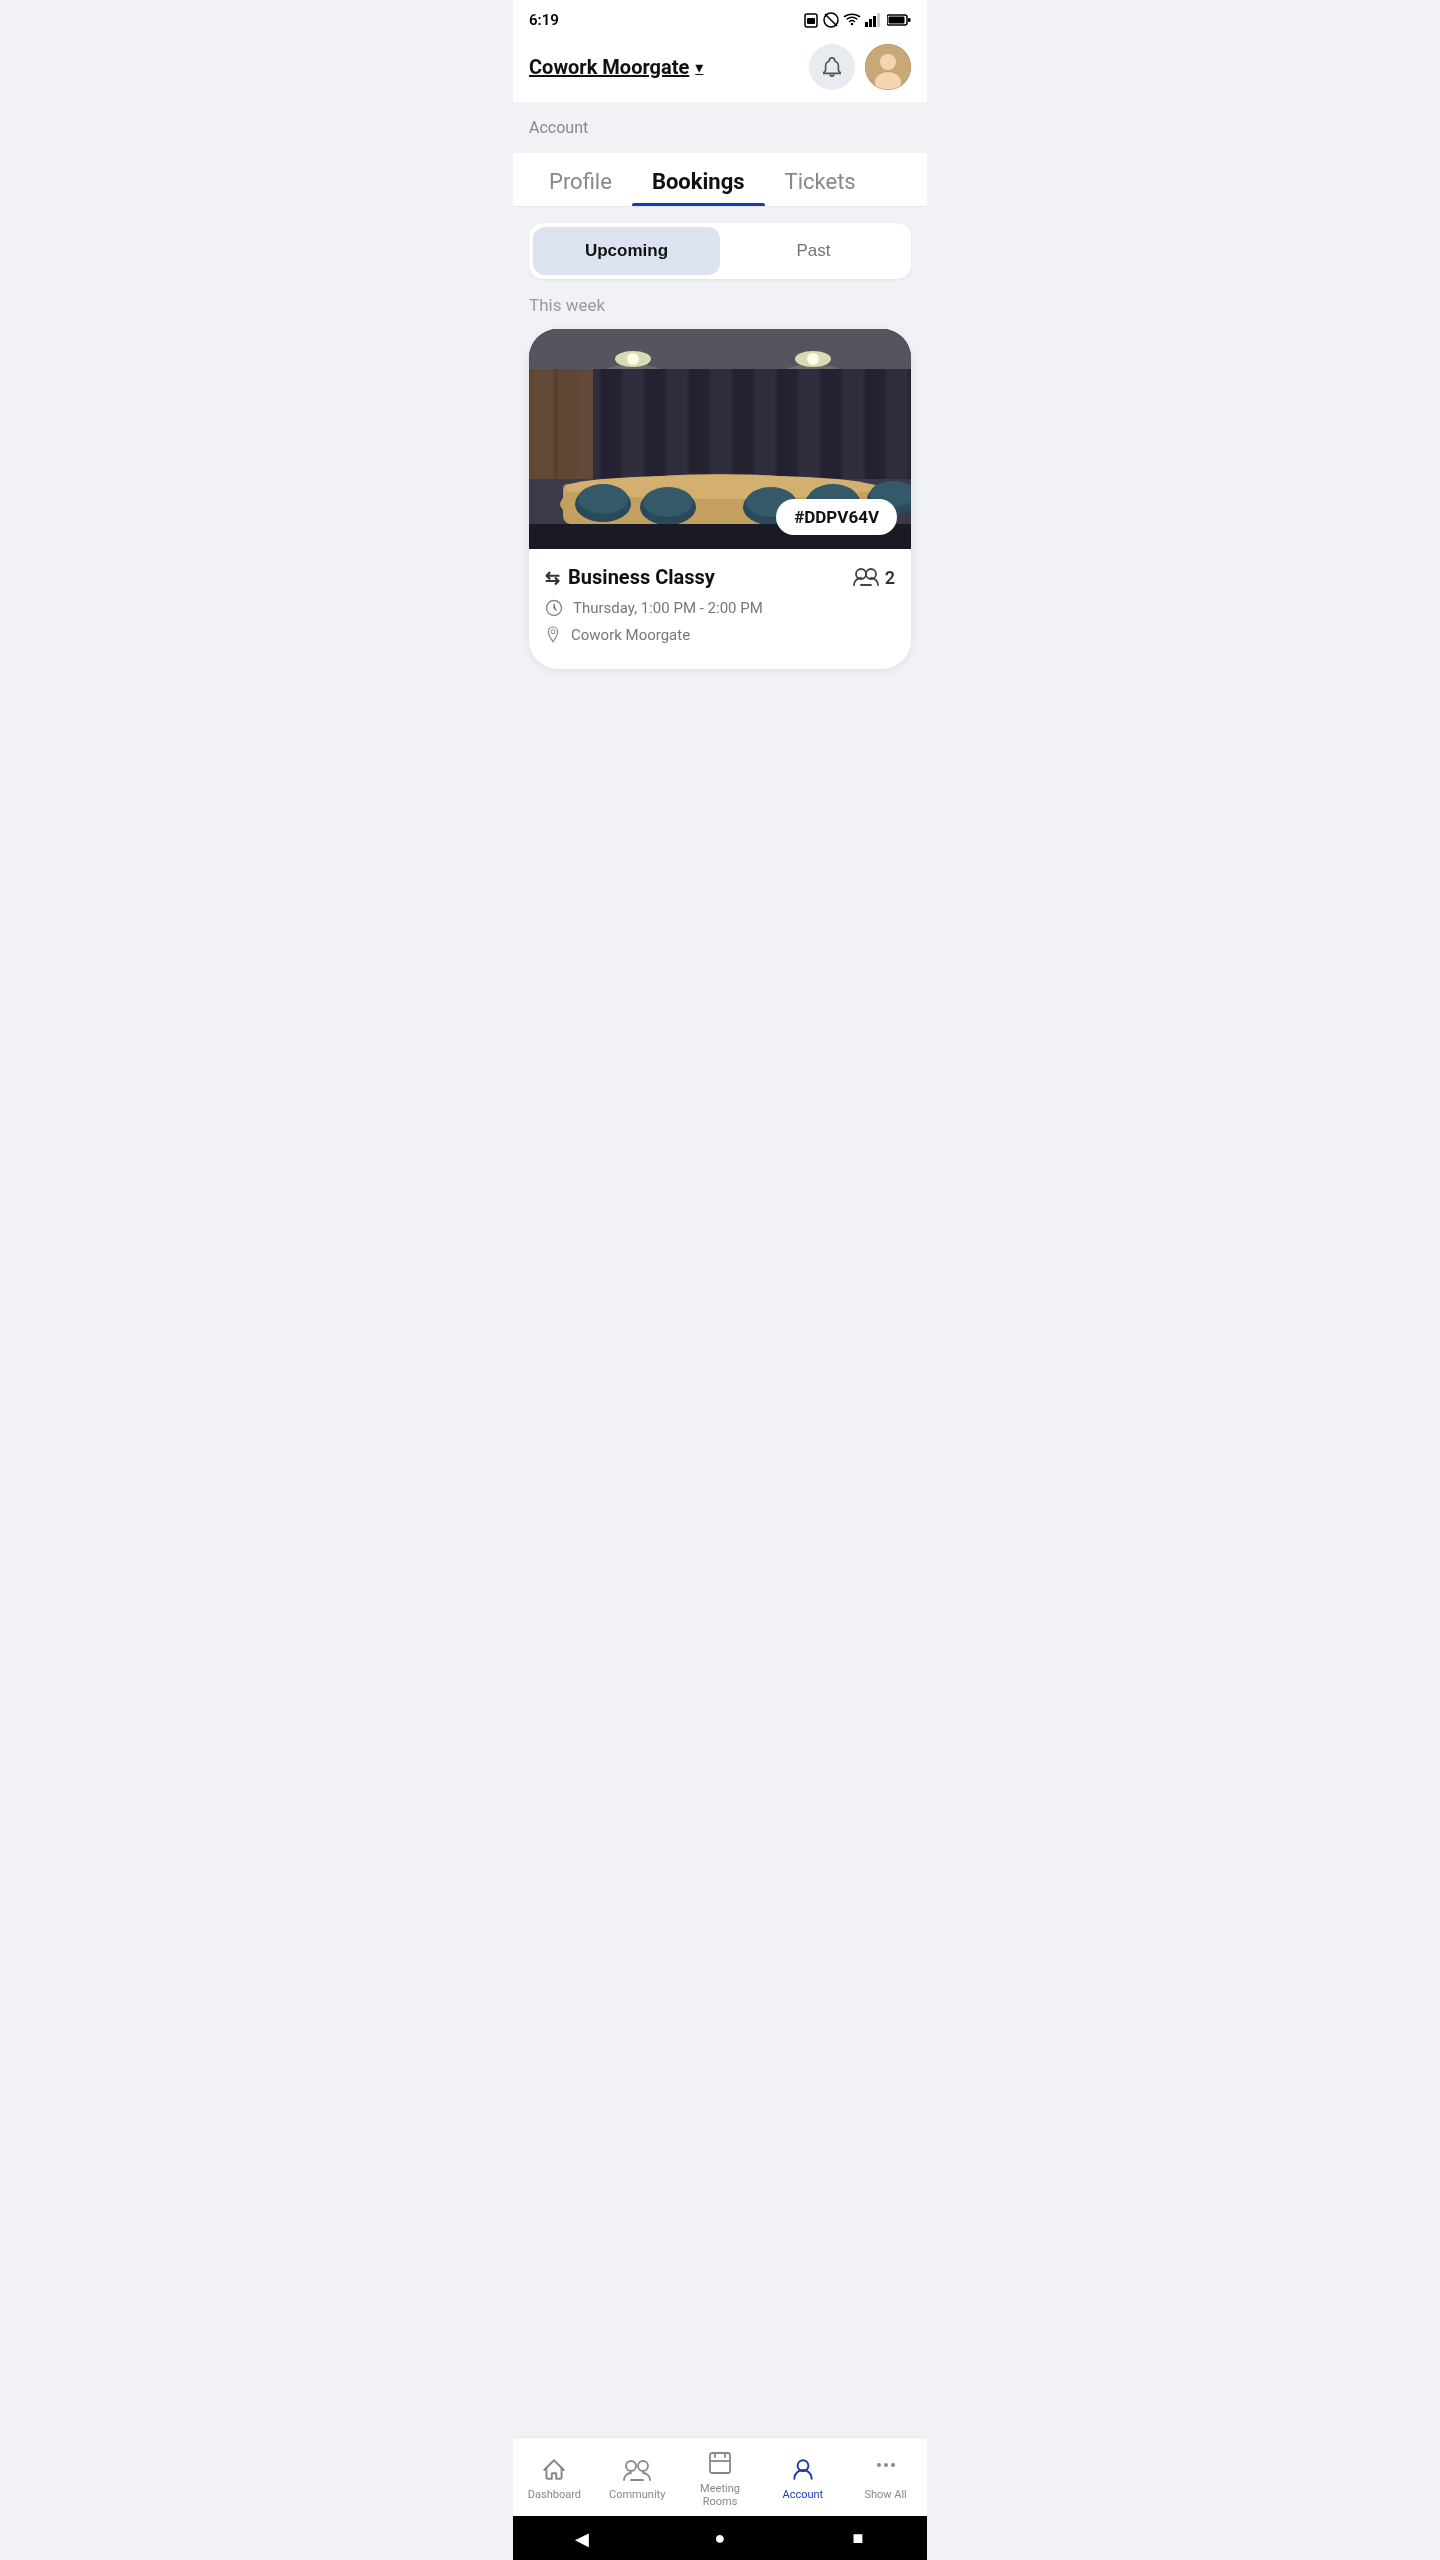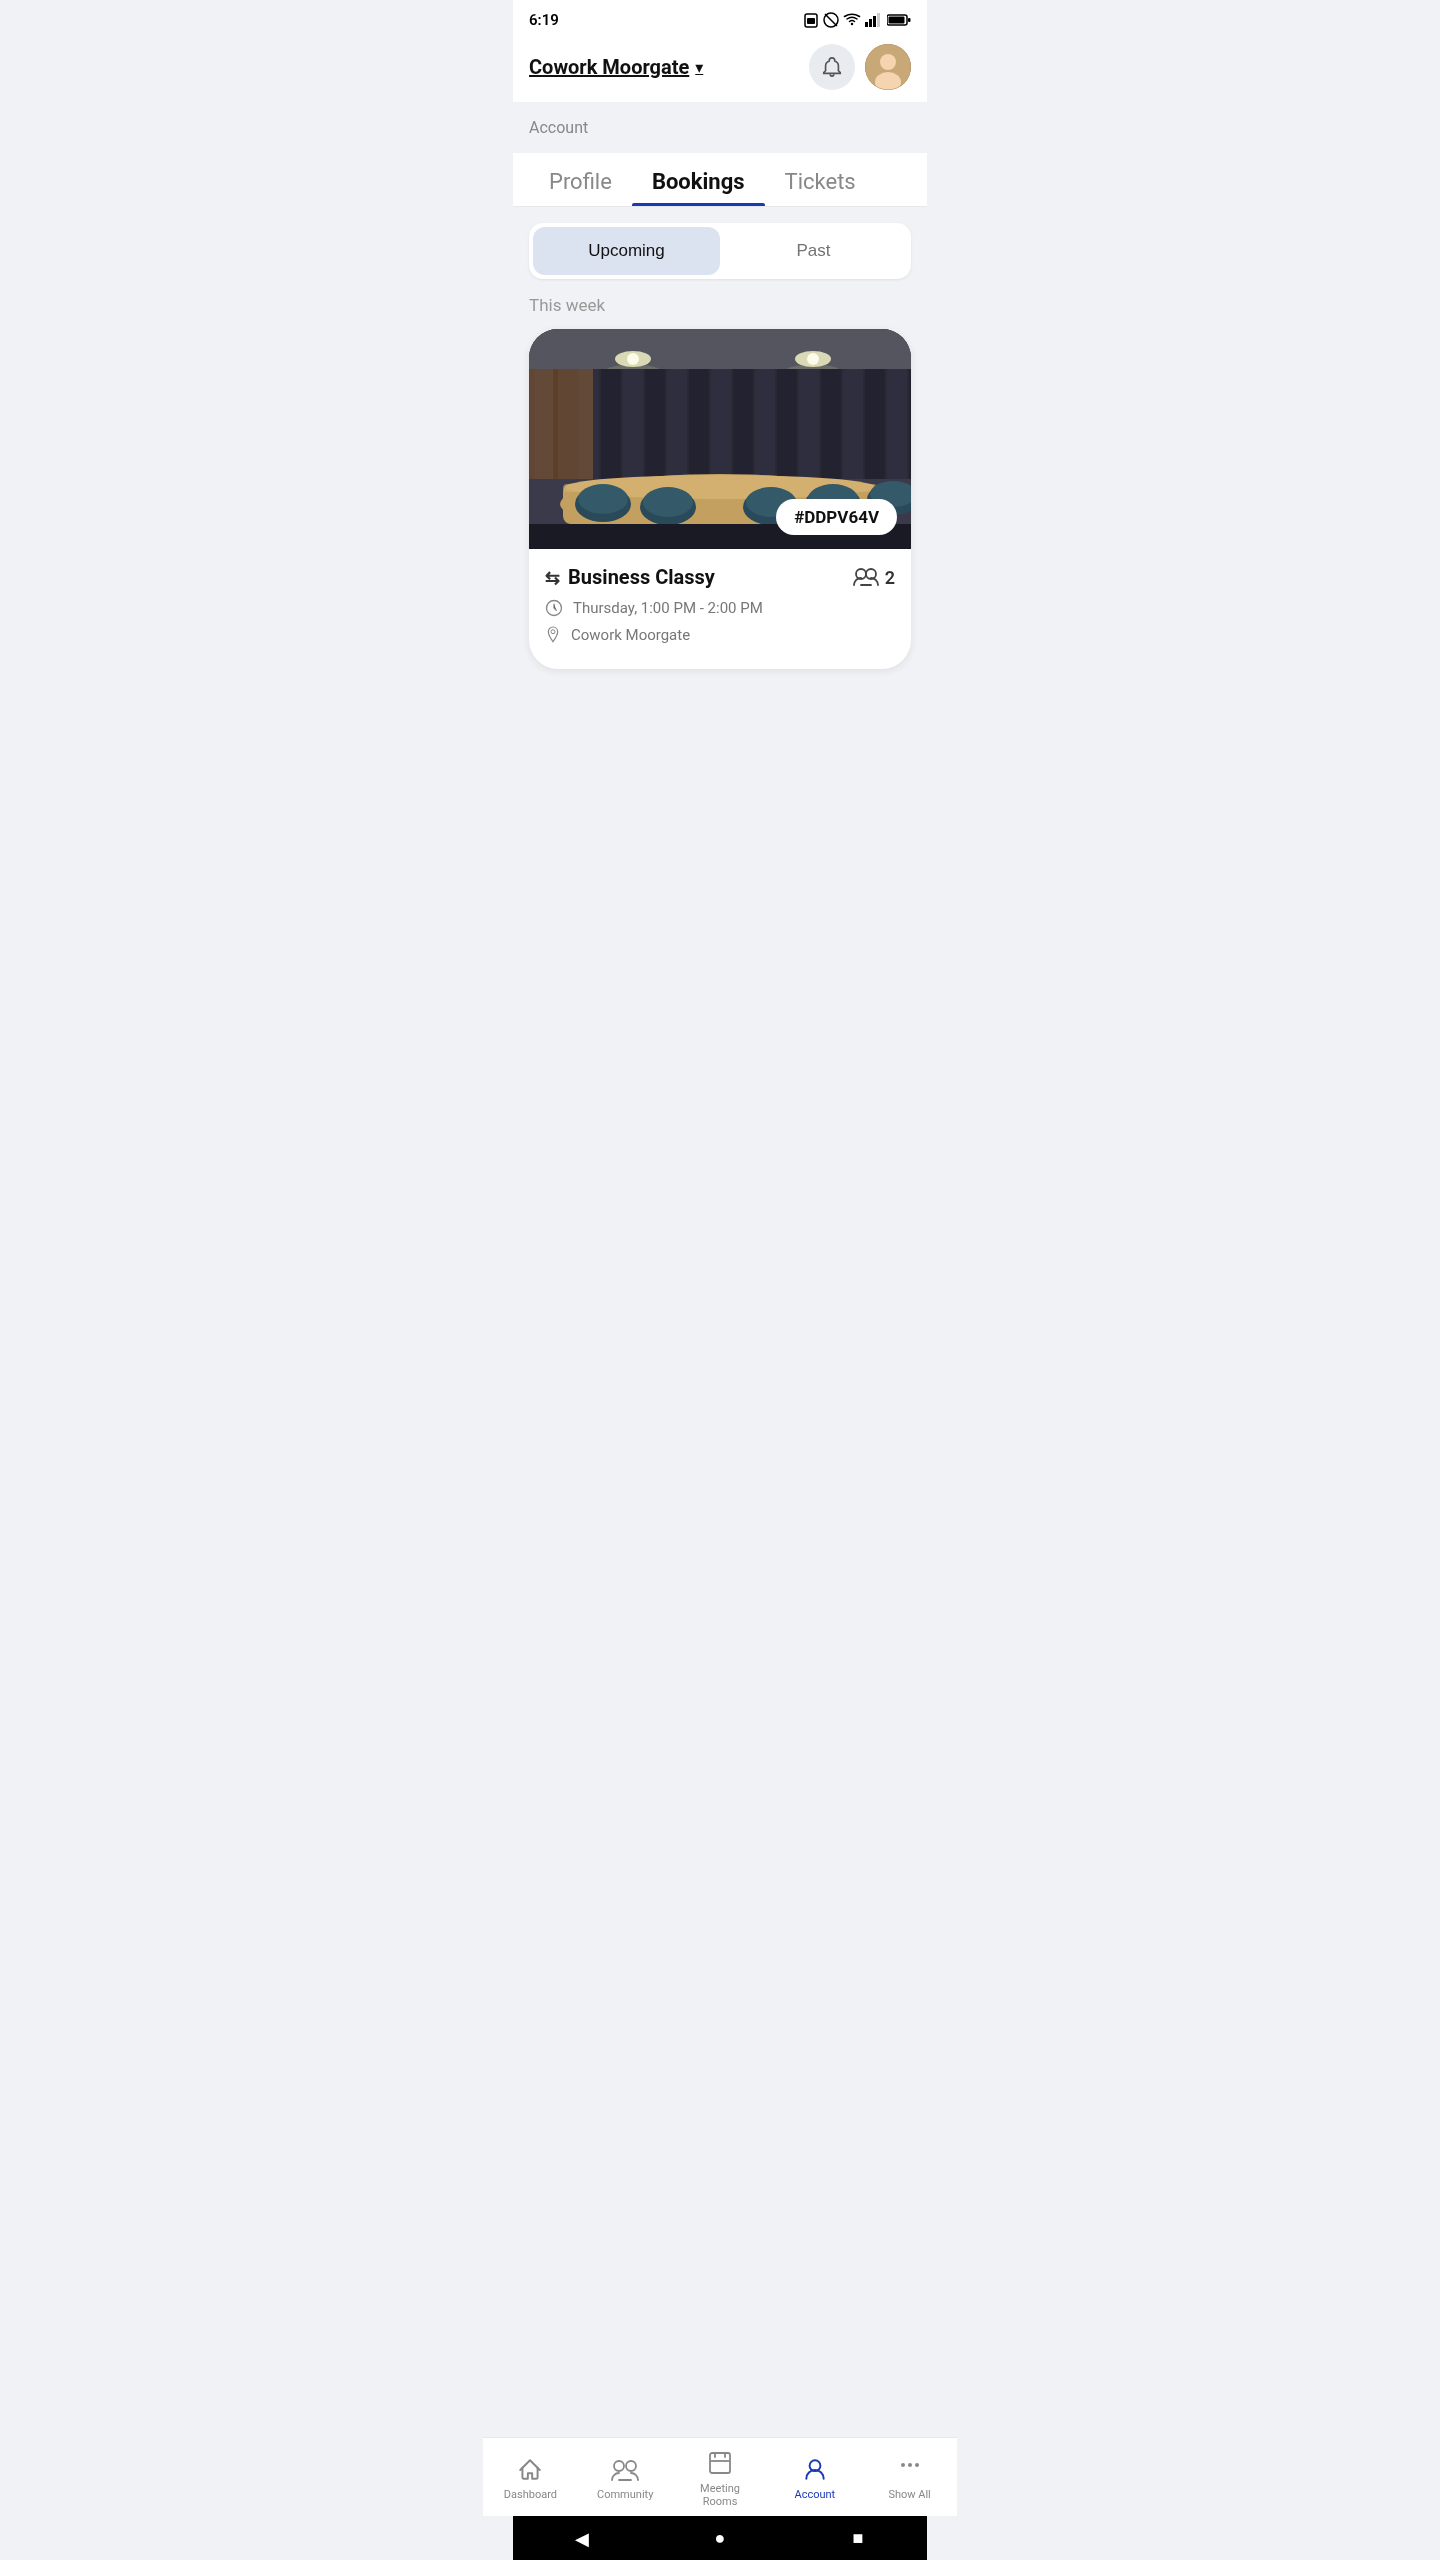--- a/index.html
+++ b/index.html
@@ -149,21 +149,21 @@
       border-radius: 12px;
       font-size: 17px;
       font-weight: 400;
       cursor: pointer;
       background: transparent;
       color: #737373;
     }
     .toggle-btn.active {
       background: #dce3f0;
       color: #111;
-      font-weight: 400;
+      font-weight: 700;
     }
 
     
     .week-label {
       font-size: 17px;
       color: #999;
       margin-bottom: 14px;
     }
 
     
@@ -233,21 +233,21 @@
     .card-detail svg {
       flex-shrink: 0;
     }
 
     
     .bottom-nav {
       position: fixed;
       bottom: 44px;
       left: 50%;
       transform: translateX(-50%);
-      width: 474px;
+      width: 414px;
       background: #fff;
       border-top: 1px solid #e5e7eb;
       display: flex;
       justify-content: flex-end;
       align-items: center;
       padding: 12px 0 8px;
       z-index: 100;
     }
     .nav-item {
       display: flex;

